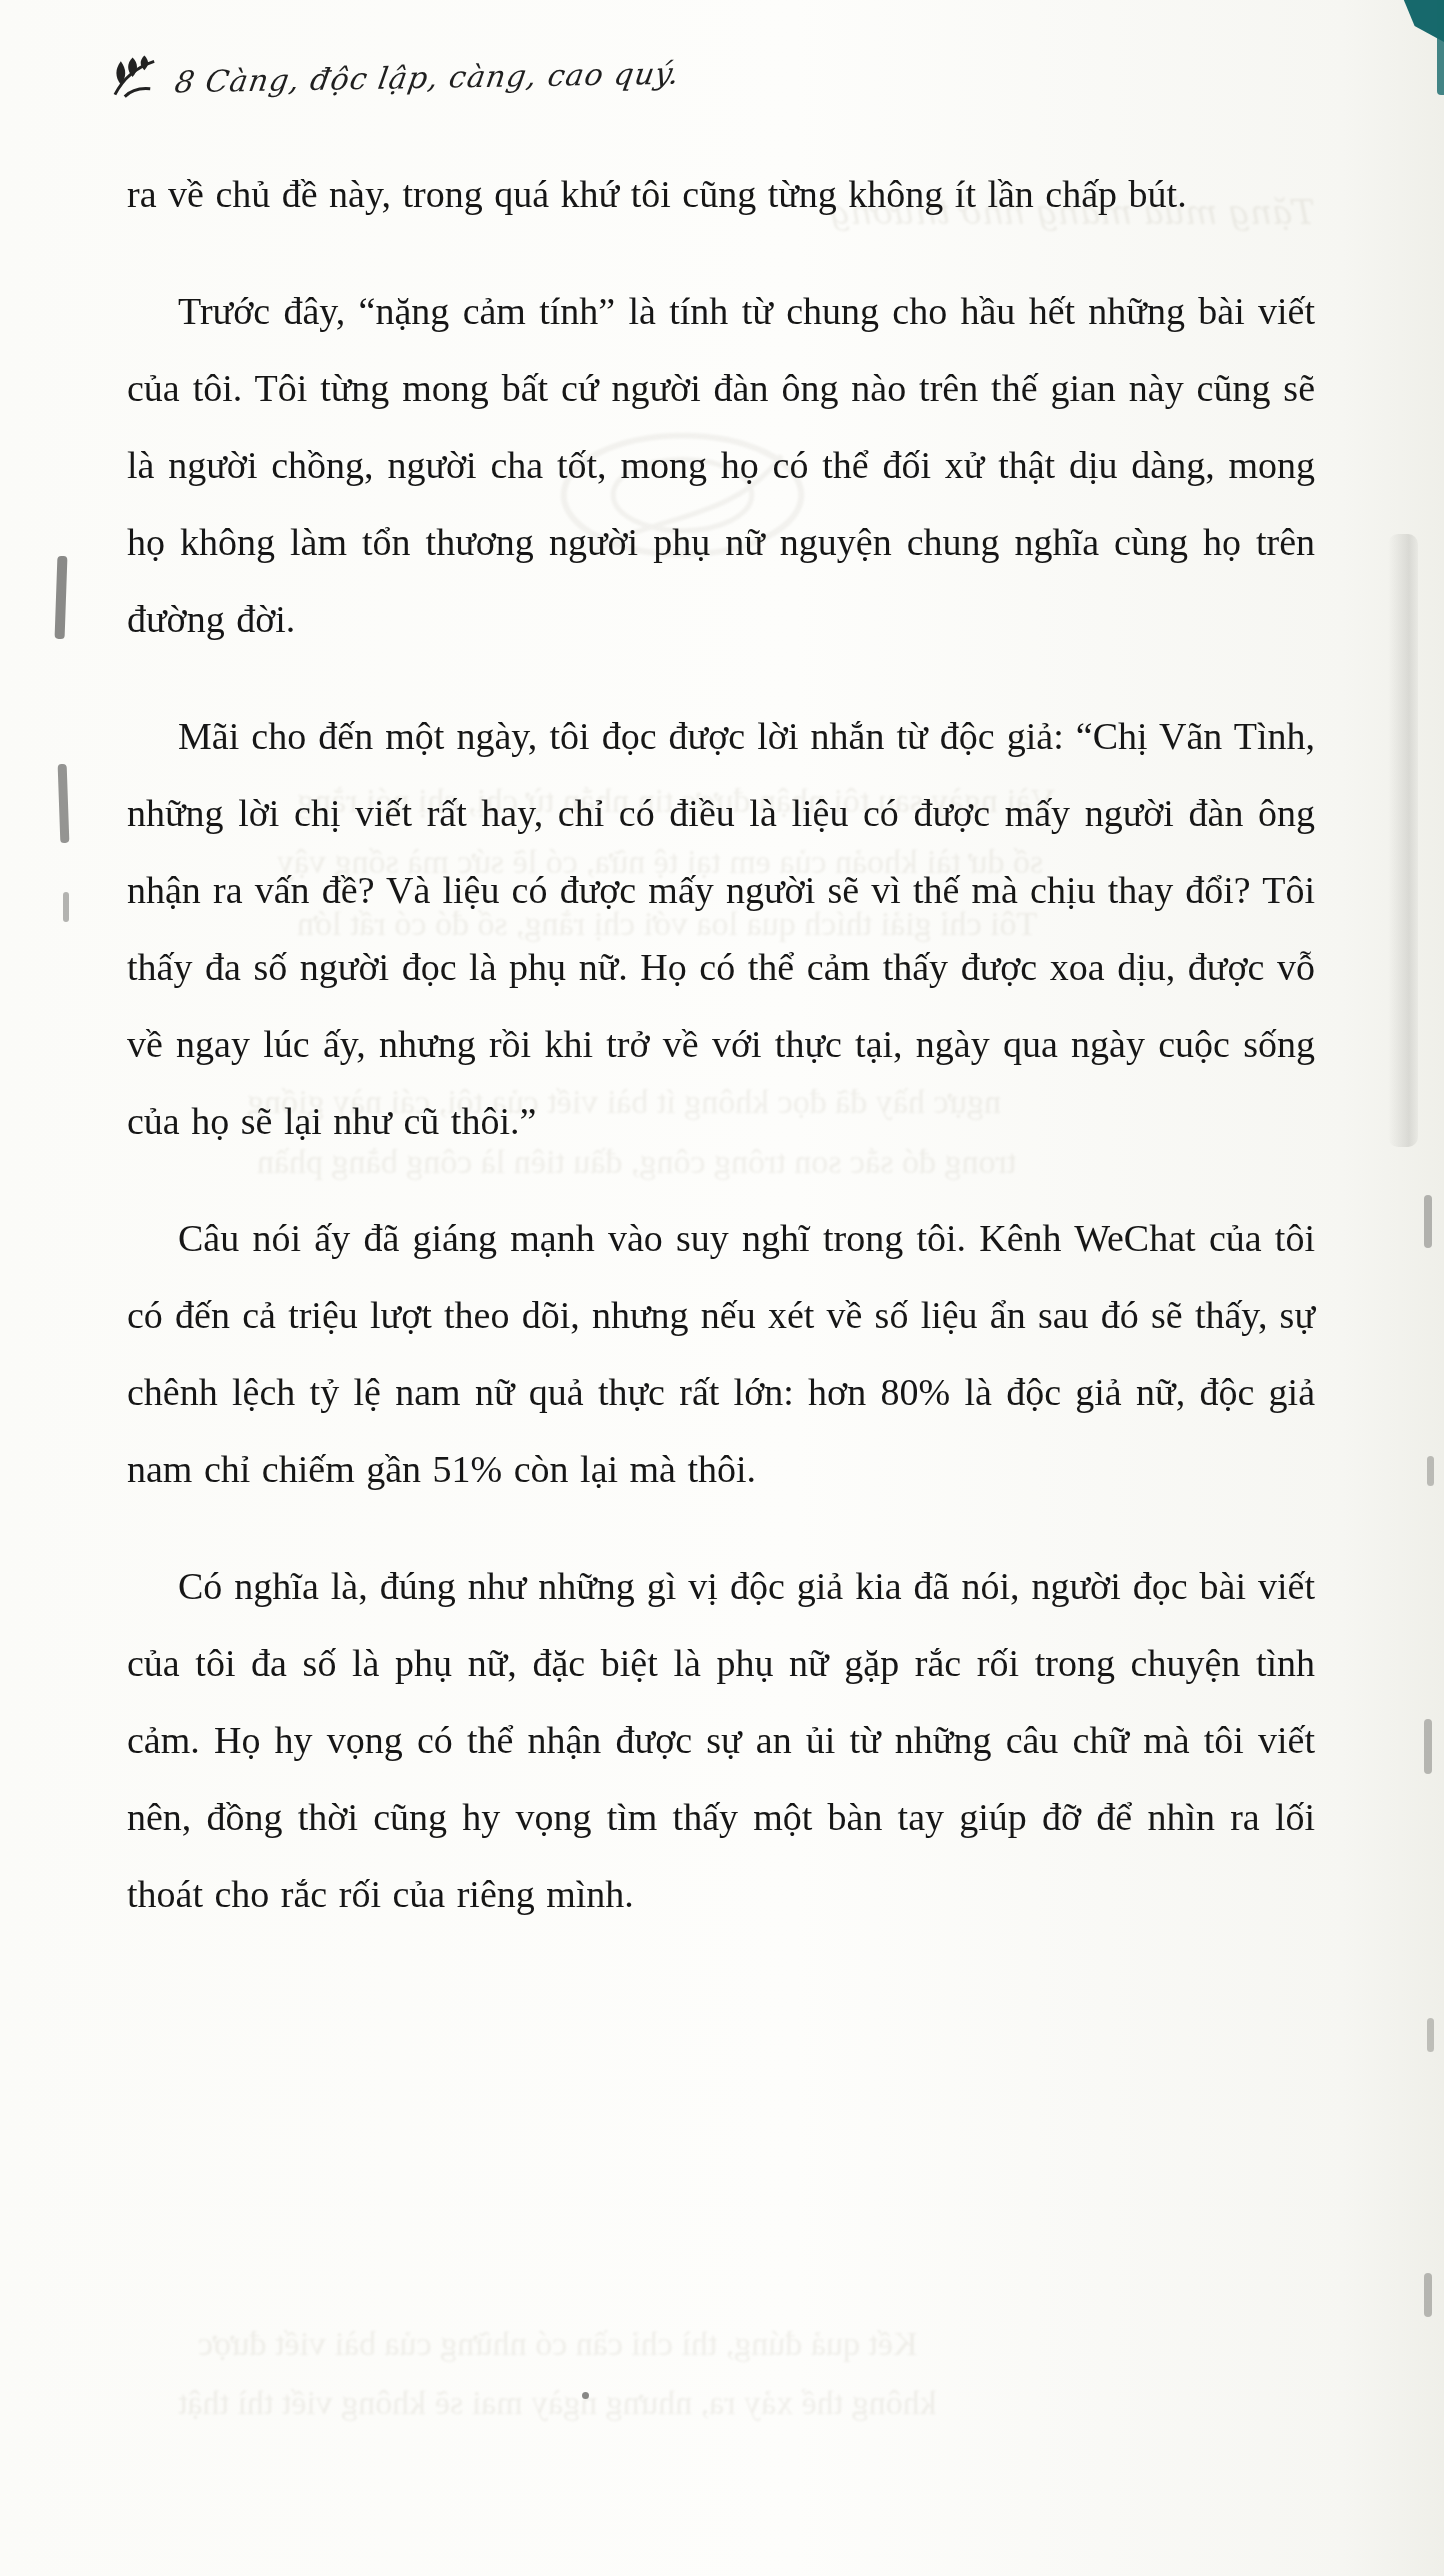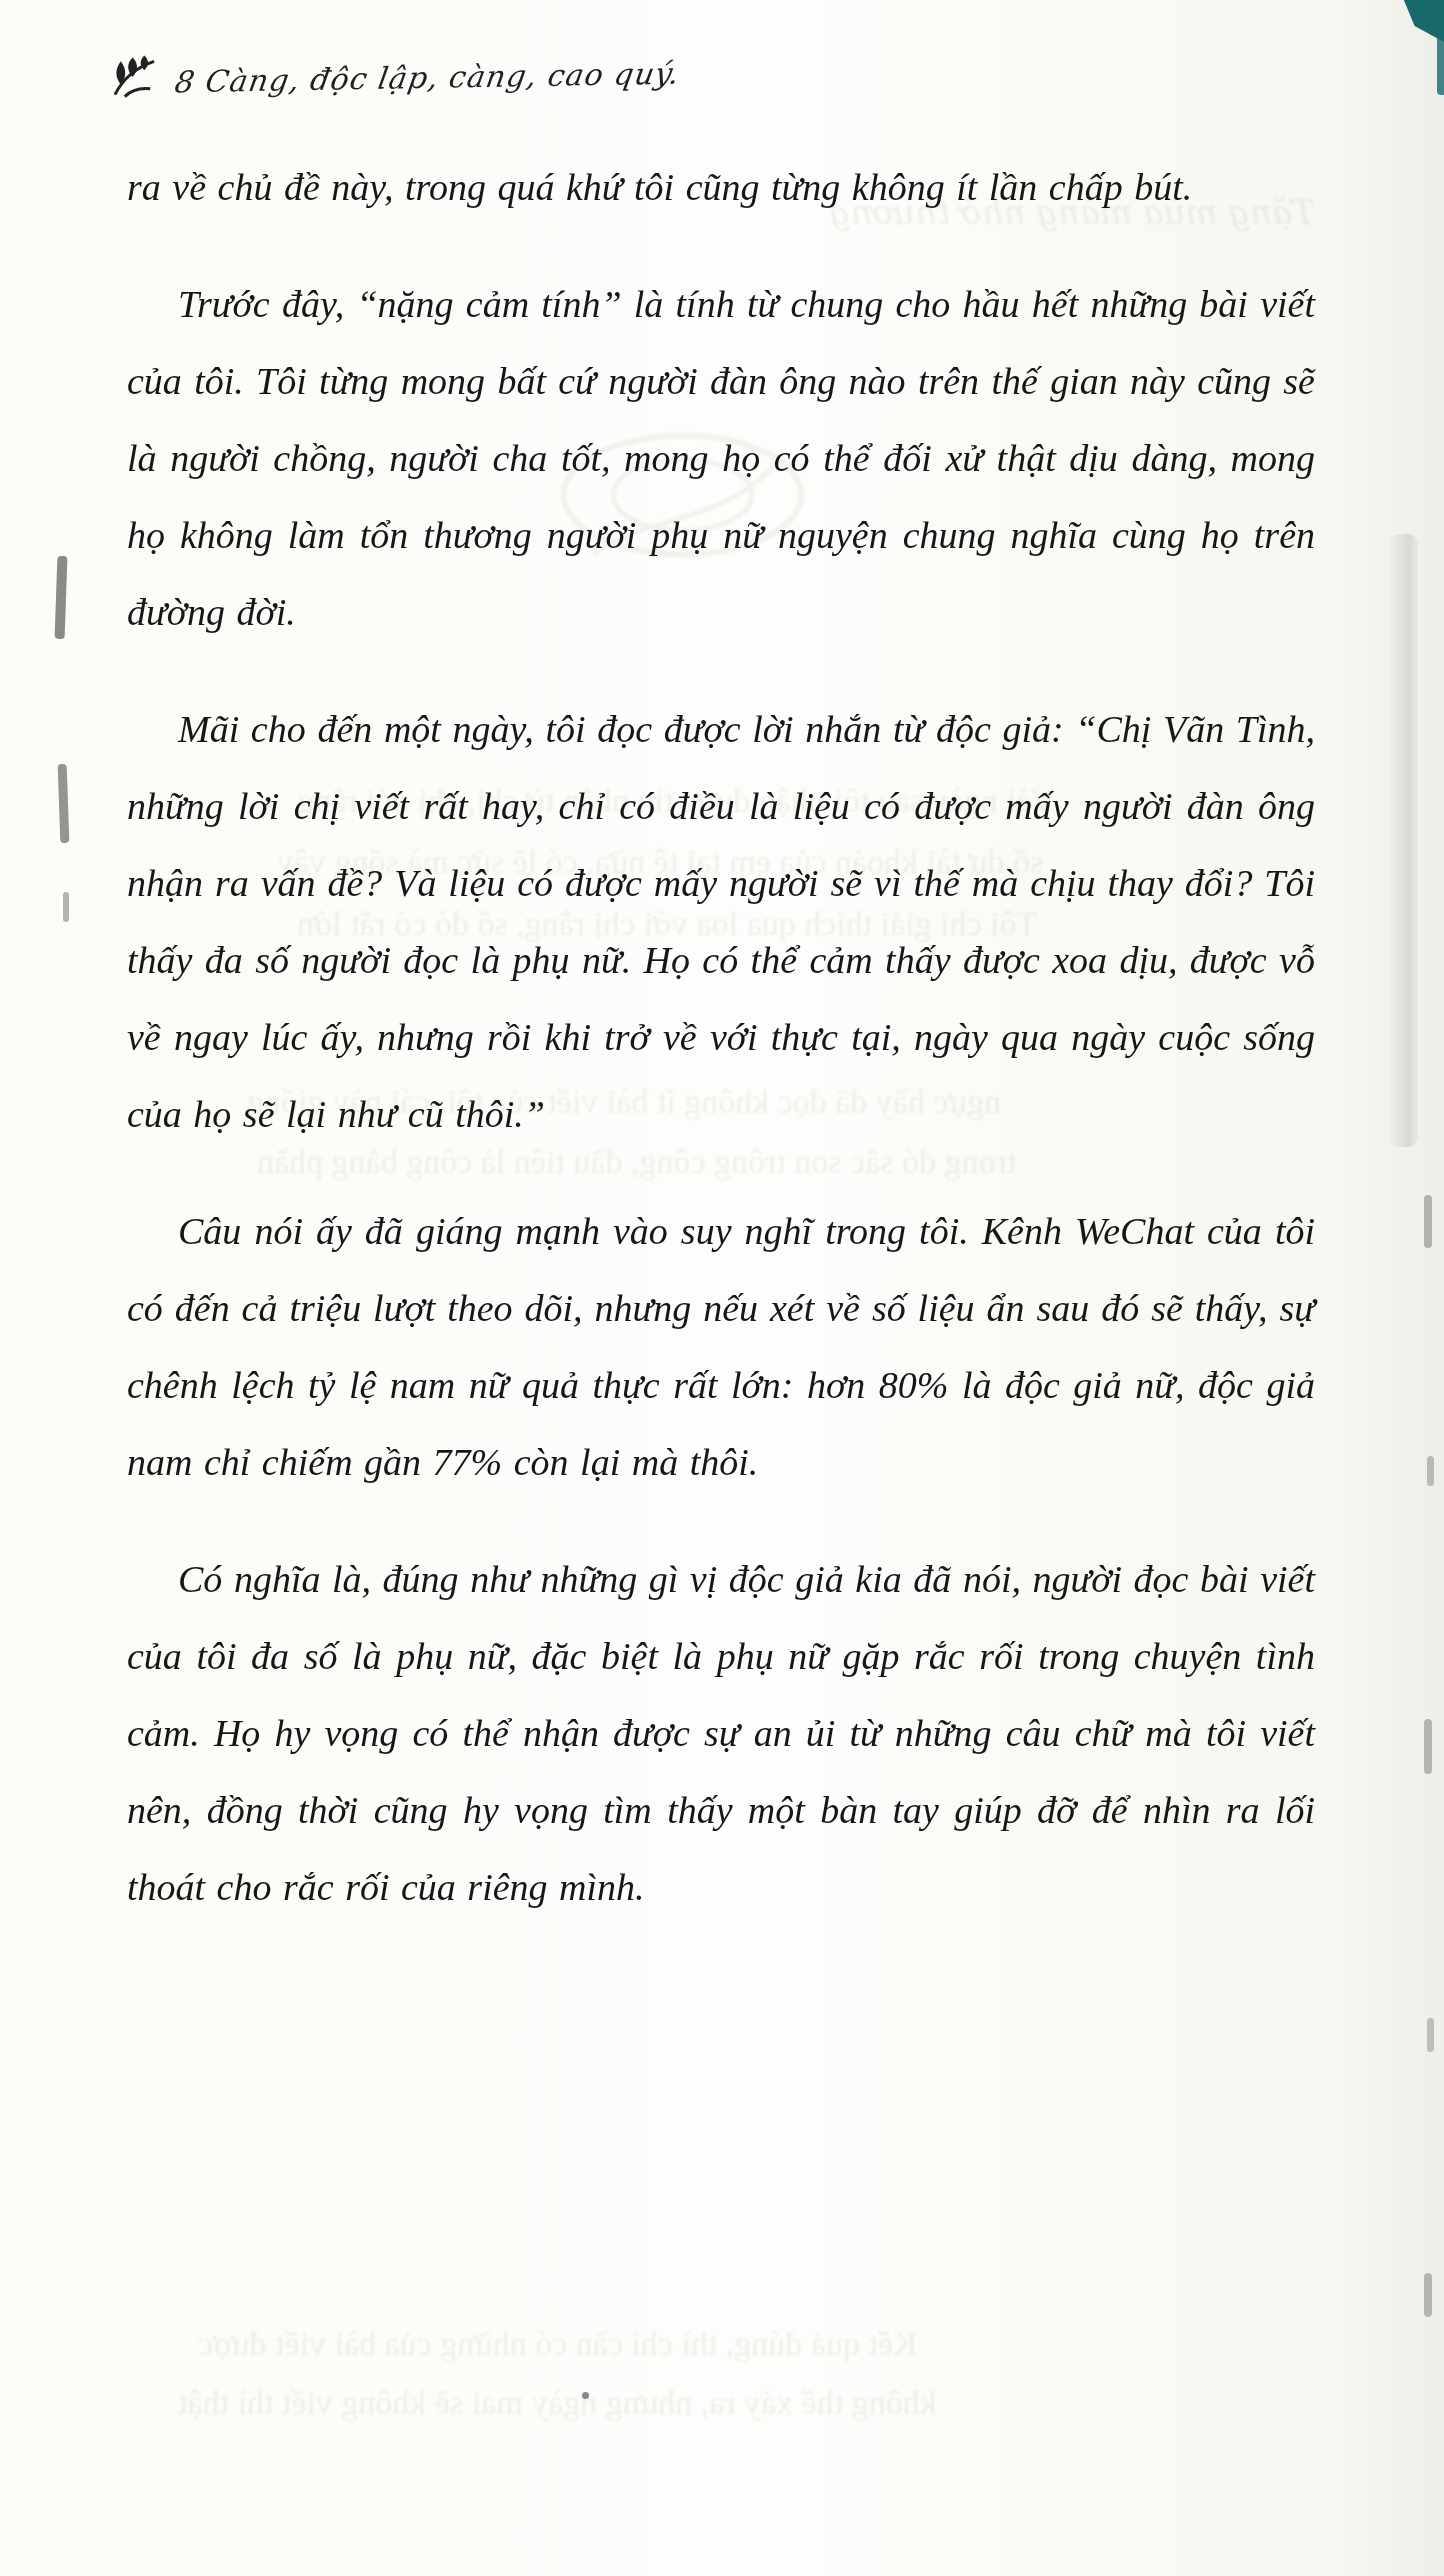--- a/index.html
+++ b/index.html
@@ -23,23 +23,22 @@
     font-family:"DejaVu Serif", serif;
     font-style:italic;
     font-size:30px;
     letter-spacing:1px;
     transform:skewX(-10deg) rotate(-1deg);
     color:#1f1f1f;
     white-space:nowrap;
   }
   
   .page-body{
-    position:absolute;top:131px;left:0;right:0;
+    position:absolute;top:138px;left:0;right:0;
     padding:18px 129px 0 127px;
-    font-style:italic;
   }
   .page-body p{
     margin:0 0 40px 0;
     font-size:38px;
     line-height:77px;
     text-align:justify;
     text-indent:51px;
     color:#161616;
     word-spacing:2px;
   }
@@ -130,21 +129,21 @@
       <path d="M34 15 C29 10, 29 5, 34 0 C39 5, 39 10, 34 15 Z" fill="#222"></path>
       <path d="M14 42 C20 36, 30 33, 40 34" fill="none" stroke="#222" stroke-width="3"></path>
     </svg>
     <span class="header-title">8 Càng, độc lập, càng, cao quý.</span>
   </div>
 
   <div class="page-body">
     <p class="no-indent">ra về chủ đề này, trong quá khứ tôi cũng từng không ít lần chấp bút.</p>
     <p>Trước đây, “nặng cảm tính” là tính từ chung cho hầu hết những bài viết của tôi. Tôi từng mong bất cứ người đàn ông nào trên thế gian này cũng sẽ là người chồng, người cha tốt, mong họ có thể đối xử thật dịu dàng, mong họ không làm tổn thương người phụ nữ nguyện chung nghĩa cùng họ trên đường đời.</p>
     <p>Mãi cho đến một ngày, tôi đọc được lời nhắn từ độc giả: “Chị Vãn Tình, những lời chị viết rất hay, chỉ có điều là liệu có được mấy người đàn ông nhận ra vấn đề? Và liệu có được mấy người sẽ vì thế mà chịu thay đổi? Tôi thấy đa số người đọc là phụ nữ. Họ có thể cảm thấy được xoa dịu, được vỗ về ngay lúc ấy, nhưng rồi khi trở về với thực tại, ngày qua ngày cuộc sống của họ sẽ lại như cũ thôi.”</p>
-    <p>Câu nói ấy đã giáng mạnh vào suy nghĩ trong tôi. Kênh WeChat của tôi có đến cả triệu lượt theo dõi, nhưng nếu xét về số liệu ẩn sau đó sẽ thấy, sự chênh lệch tỷ lệ nam nữ quả thực rất lớn: hơn 80% là độc giả nữ, độc giả nam chỉ chiếm gần 77% còn lại mà thôi.</p>
+    <p>Câu nói ấy đã giáng mạnh vào suy nghĩ trong tôi. Kênh WeChat của tôi có đến cả triệu lượt theo dõi, nhưng nếu xét về số liệu ẩn sau đó sẽ thấy, sự chênh lệch tỷ lệ nam nữ quả thực rất lớn: hơn 80% là độc giả nữ, độc giả nam chỉ chiếm gần 51% còn lại mà thôi.</p>
     <p>Có nghĩa là, đúng như những gì vị độc giả kia đã nói, người đọc bài viết của tôi đa số là phụ nữ, đặc biệt là phụ nữ gặp rắc rối trong chuyện tình cảm. Họ hy vọng có thể nhận được sự an ủi từ những câu chữ mà tôi viết nên, đồng thời cũng hy vọng tìm thấy một bàn tay giúp đỡ để nhìn ra lối thoát cho rắc rối của riêng mình.</p>
   </div>
 
   <div class="corner-tab"></div>
   <div class="corner-edge"></div>
   <div class="right-band"></div>
   <div class="art art-l1"></div>
   <div class="art art-l2"></div>
   <div class="art art-l3"></div>
   <div class="art art-r1"></div>

